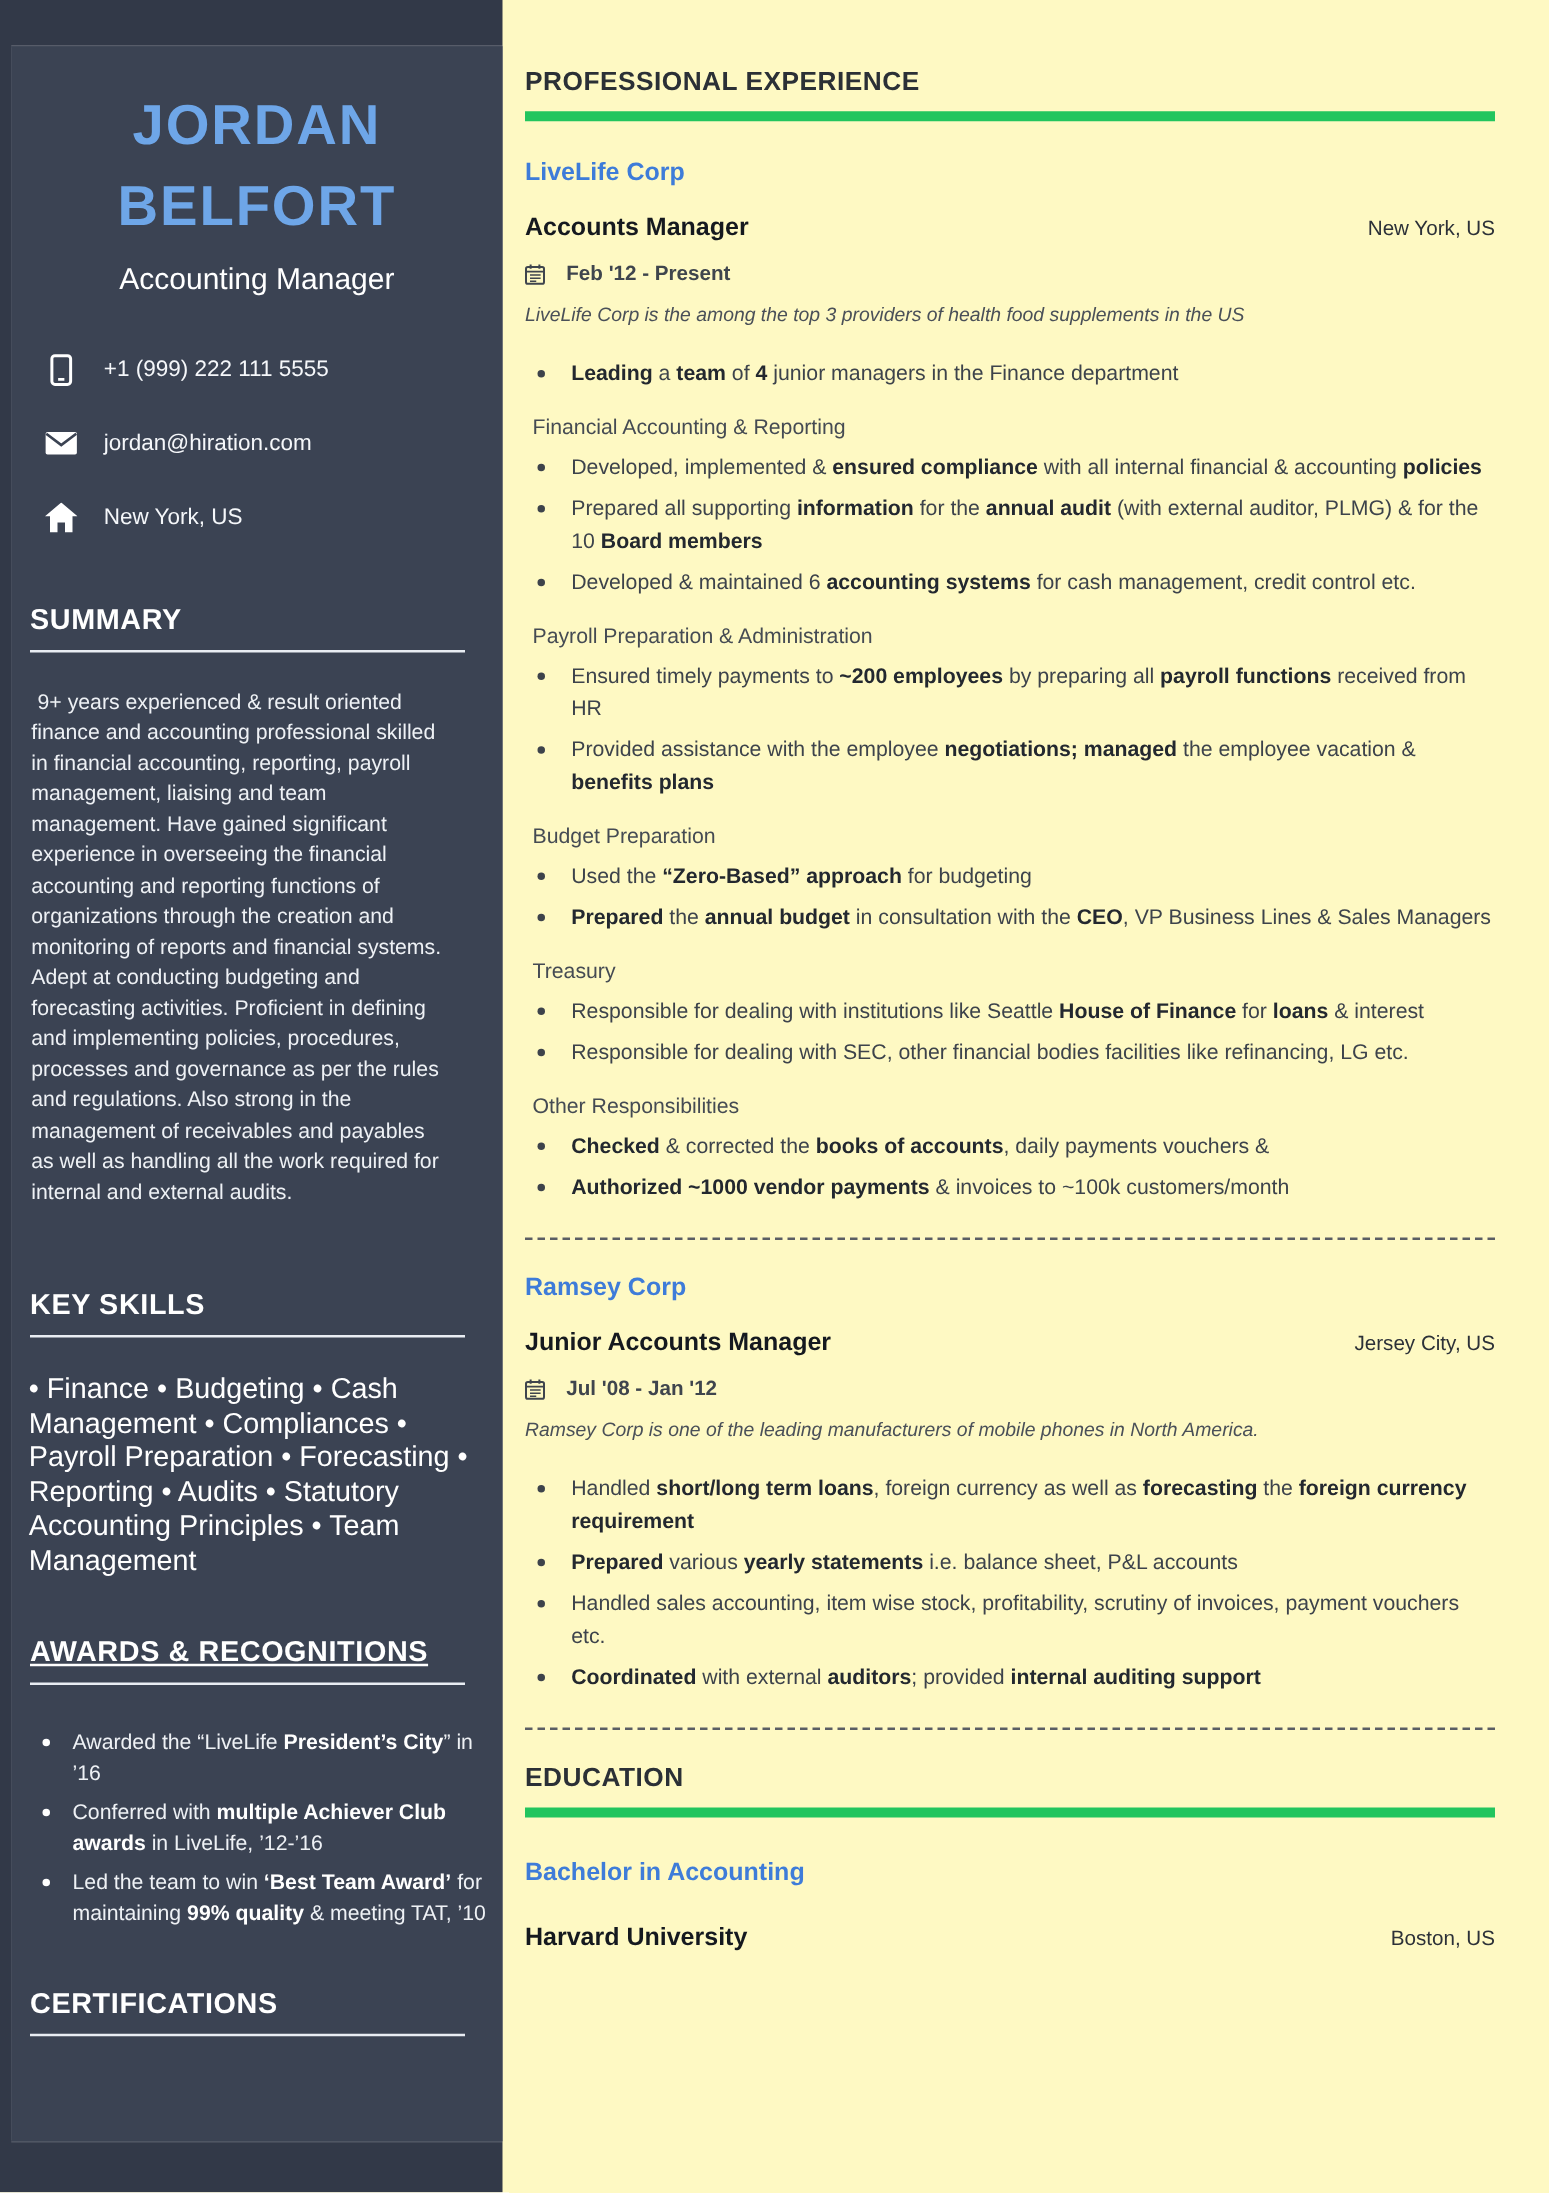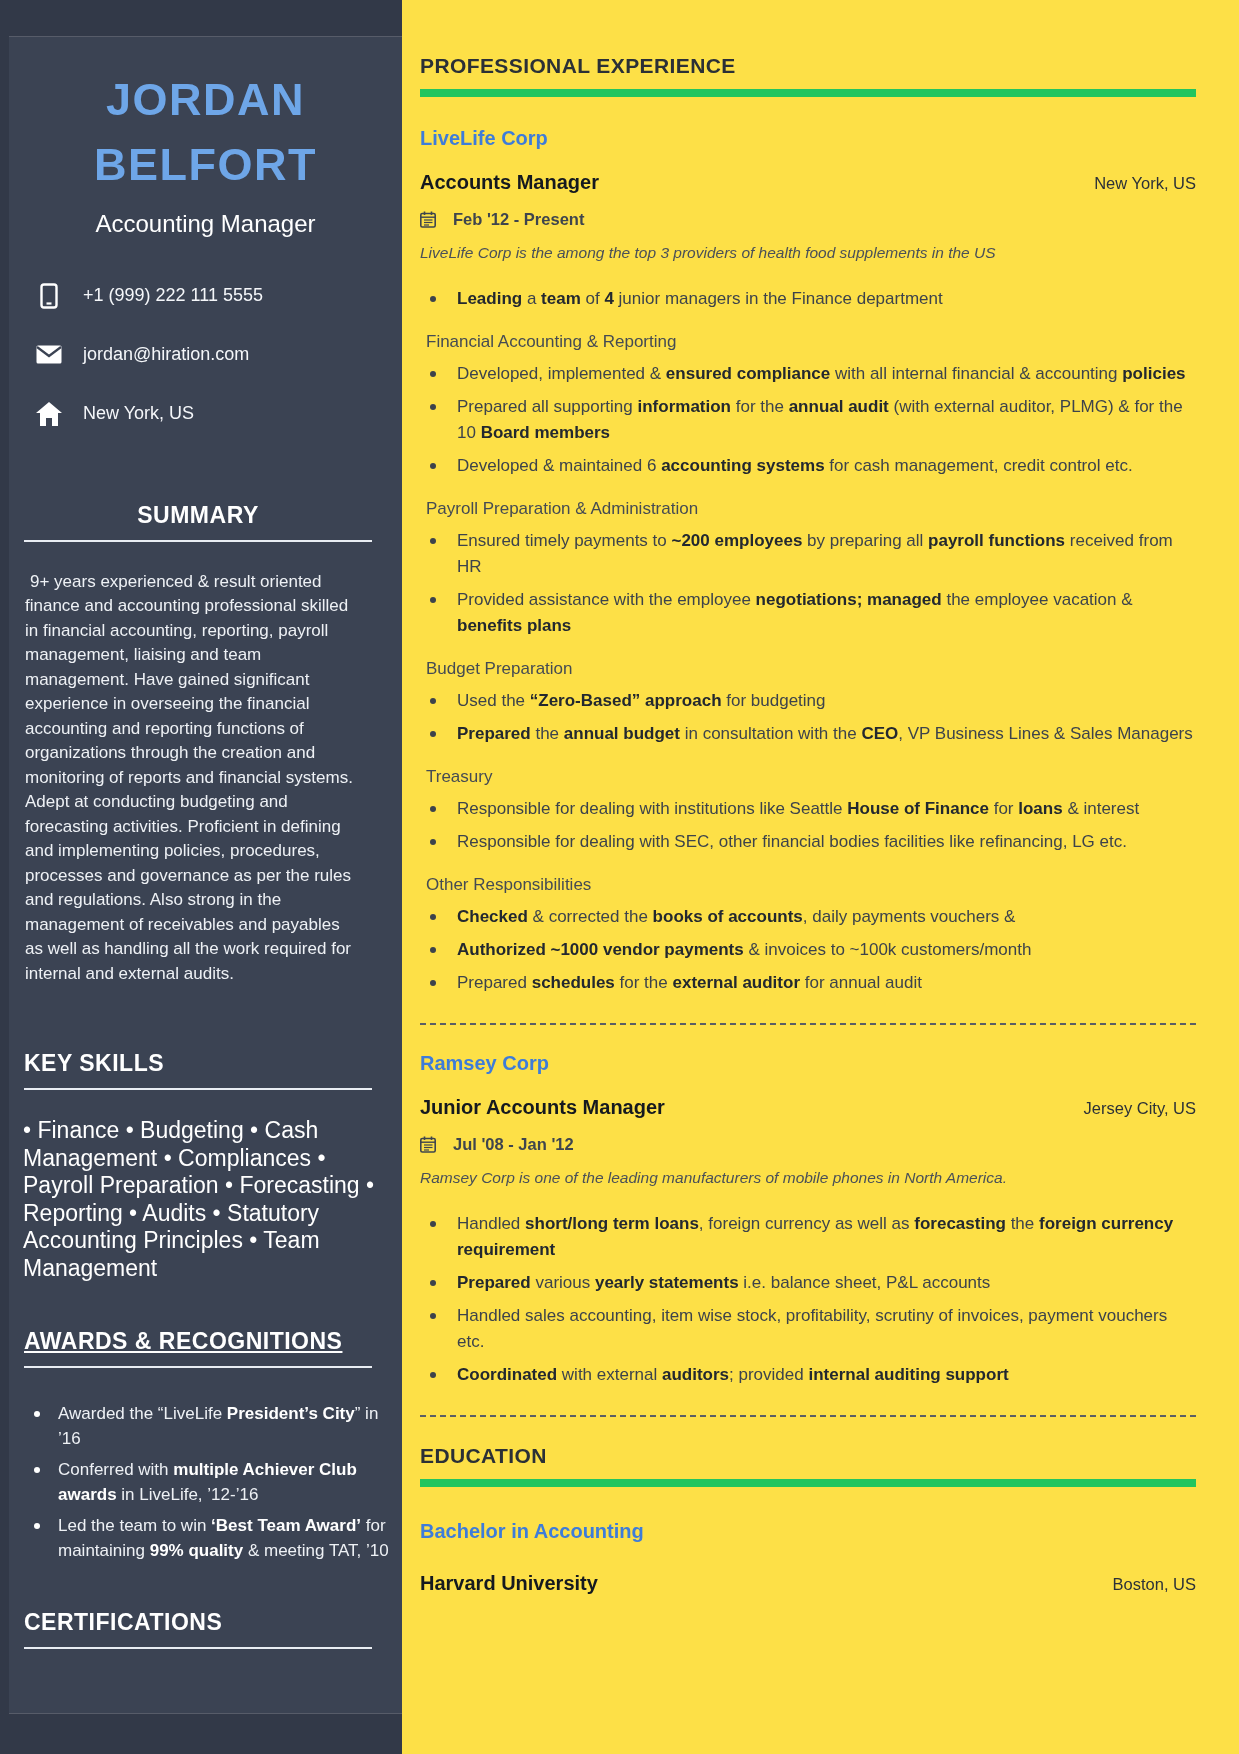--- a/index.html
+++ b/index.html
@@ -1,39 +1,39 @@
 <!DOCTYPE html>
 <html><head>
 <meta charset="utf-8">
 <style>
   html,body { margin:0; padding:0; background:#ffffff; }
   .page {
     width:1239px; height:1754px; overflow:hidden; position:relative;
-    display:flex; background:#fde047;
+    display:flex; background:#fef9c3;
     font-family:"Liberation Sans","DejaVu Sans",sans-serif;
   }
   
   .sidebar-wrap {
     width:402px; flex:none; box-sizing:border-box;
     background:#323948; padding:37px 0 41px 9px;
   }
   .sidebar {
     background:#3b4353; height:100%; box-sizing:border-box; position:relative;
     color:#eef1f5; padding-top:30px;
     box-shadow:0 -1px 0 rgba(255,255,255,.18), 0 1px 0 rgba(255,255,255,.18);
   }
   .name { text-align:center; color:#6ea6e8; font-size:45px; font-weight:700; letter-spacing:1.5px; line-height:1.45; }
   .side-title { text-align:center; color:#ffffff; font-size:24px; font-weight:400; margin-top:12px; }
   .contact { margin-top:44px; padding-left:26px; }
   .contact-row { display:flex; align-items:center; margin-bottom:31px; }
   .contact-icon { width:28px; height:28px; flex:none; margin-right:20px; display:flex; align-items:center; justify-content:center; }
   .contact-text { font-size:18px; color:#f5f7fa; }
   .side-heading { font-size:23px; font-weight:700; color:#ffffff; letter-spacing:.5px; margin:0 30px 0 15px; }
   .side-rule { height:2px; background:#e9edf3; margin:11px 30px 0 15px; }
-  .mt-summary { margin-top:74px;text-align:center; }
+  .mt-summary { margin-top:54px; }
   .mt-skills  { margin-top:64px; }
   .mt-awards  { margin-top:46px;text-decoration:underline; }
   .mt-certs   { margin-top:46px; }
   .summary-text { margin:28px 40px 0 16px; font-size:17px; line-height:24.5px; color:#eef1f5; text-indent:5px; }
   .skills { margin:27px 26px 0 14px; font-weight:400; color:#ffffff; font-size:23px; line-height:27.5px; }
   .side-list { list-style:none; margin:34px 12px 0 16px; padding:0; font-size:17px; line-height:24.5px; color:#eef1f5; }
   .side-list li { position:relative; padding-left:33px; margin-bottom:7px; }
   .side-list li::before { content:""; position:absolute; left:9px; top:9px; width:6px; height:6px; border-radius:50%; background:#ffffff; }
   .sidebar .b { font-weight:700; color:#ffffff; }
   
@@ -182,21 +182,20 @@
         <ul class="bullets">
             <li><span>Responsible for dealing with institutions like Seattle </span><span class="b">House of Finance</span><span> for </span><span class="b">loans</span><span> &amp; interest</span></li>
             <li><span>Responsible for dealing with SEC, other financial bodies facilities like refinancing, LG etc.</span></li>
           </ul>
       </div>
       <div class="group">
         <div class="group-heading">Other Responsibilities</div>
         <ul class="bullets">
             <li><span class="b">Checked</span><span> &amp; corrected the </span><span class="b">books of accounts</span><span>, daily payments vouchers &amp;</span></li>
             <li><span class="b">Authorized ~1000 vendor payments</span><span> &amp; invoices to ~100k customers/month</span></li>
-            <li><span>Prepared </span><span class="b">schedules</span><span> for the </span><span class="b">external auditor</span><span> for annual audit</span></li>
           </ul>
       </div>
     </section>
 
     <hr class="divider">
 
     <section>
       <div class="company" style="margin-top:0;">Ramsey Corp</div>
       <div class="role-row">
         <span class="role">Junior Accounts Manager</span>

